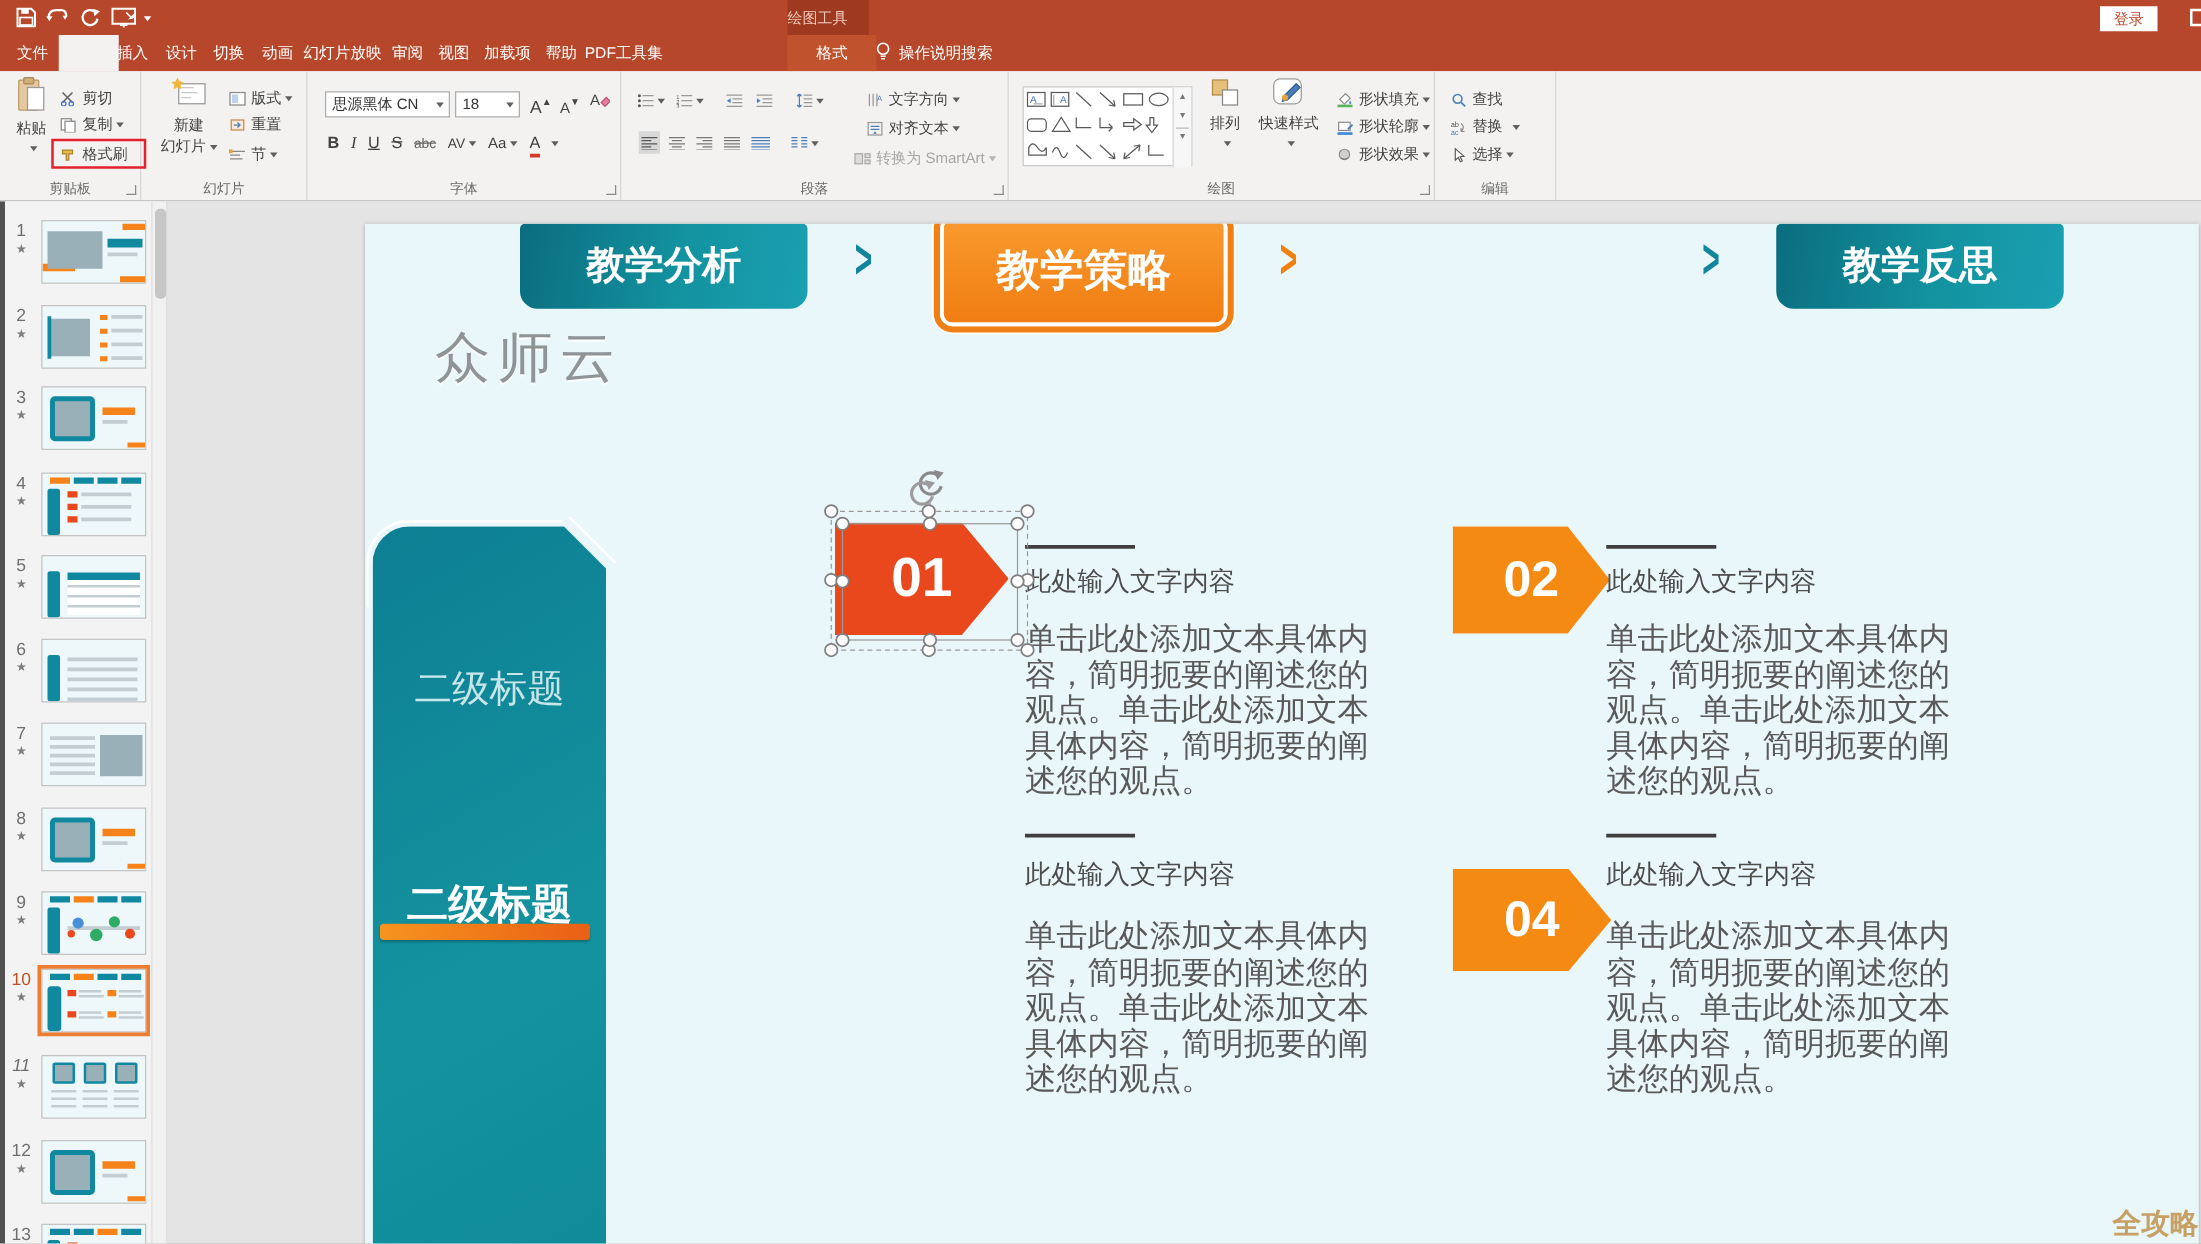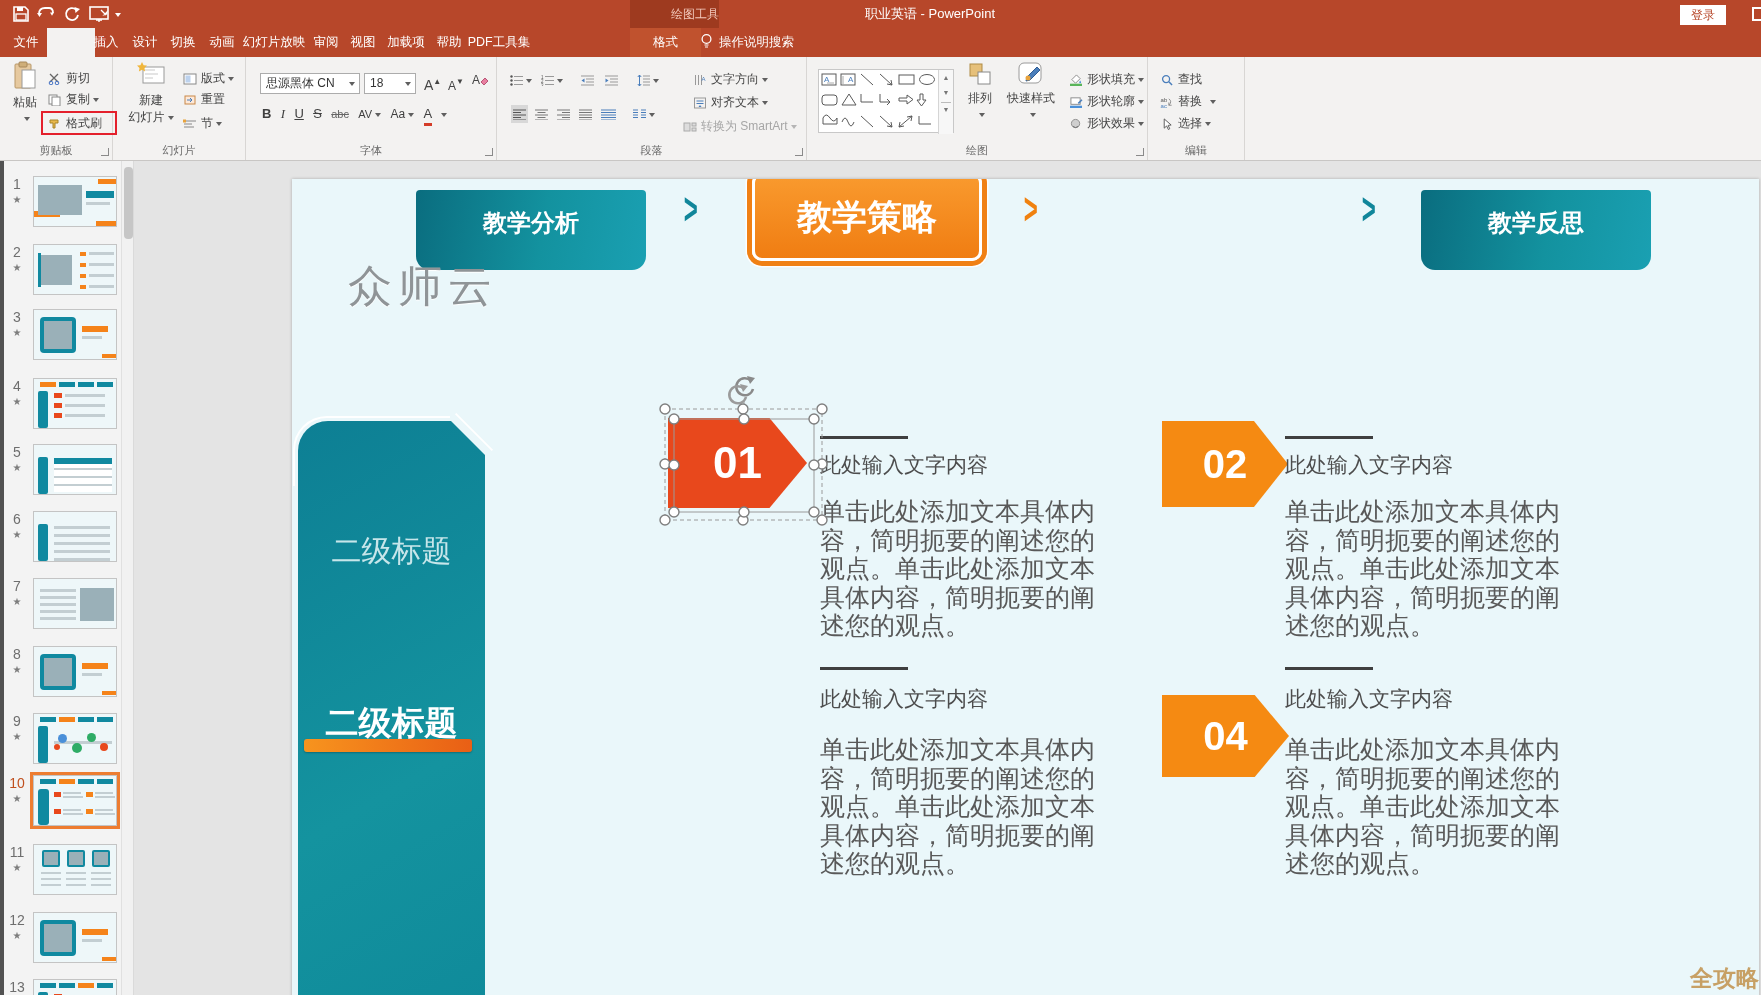--- a/index.html
+++ b/index.html
@@ -7,21 +7,21 @@
   #app {
     position:relative; width:1761px; height:995px; overflow:hidden;
     font-family:"Liberation Sans","DejaVu Sans",sans-serif;
     background:#e6e6e6; -webkit-font-smoothing:antialiased;
   }
   .abs { position:absolute; }
 
   
   .titlebar { position:absolute; left:0; top:0; width:1761px; height:28px; background:#b7472a; color:#fff; }
   .qat-ic { position:absolute; top:5px; width:18px; height:18px; }
-  .ctx-head { position:absolute; left:630px; top:0; width:89px; height:28px; background:#9e3a1f; color:#f3c9bd; font-size:12px; text-align:right; line-height:28px; }
+  .ctx-head { position:absolute; left:630px; top:0; width:65px; height:28px; background:#9e3a1f; color:#f3c9bd; font-size:12px; text-align:left; line-height:28px; }
   .win-title { position:absolute; left:760px; top:0; width:340px; height:28px; text-align:center; line-height:28px; font-size:13px; color:#fff; }
   .login-btn { position:absolute; left:1680px; top:5px; width:46px; height:20px; background:#fff; color:#b7472a; font-size:12px; text-align:center; line-height:20px; }
   .win-ctl { position:absolute; left:1752px; top:7px; width:14px; height:14px; border:2px solid #fff; background:transparent; }
 
   
   .tabrow { position:absolute; left:0; top:28px; width:1761px; height:29px; background:#b7472a; }
   .rtab { position:absolute; top:0; height:29px; color:#fff; font-size:12.5px; text-align:center; line-height:29px; cursor:default; }
   .rtab.active { background:#f3f2f1; color:#c0392b;padding-left:48px; }
   .ctx-tabbg { position:absolute; left:630px; top:0; width:71px; height:29px; background:#c0522e; }
   .tellme { position:absolute; left:700px; top:0; height:29px; color:#fff; font-size:12.5px; line-height:29px; }
@@ -53,21 +53,21 @@
   .trow { position:absolute; left:0; width:117px; height:58px; }
   .tnum { position:absolute; left:2px; top:0px; width:22px; text-align:center; font-size:14px; color:#6e6e6e; }
   .tnum.sel { color:#c0501f; }
   .tstar { position:absolute; left:2px; top:18px; width:22px; text-align:center; font-size:10px; color:#7d7d7d; }
   .tbox { position:absolute; left:29px; top:0; width:84px; height:51px; background:#eef7f9; border:1px solid #c4c4c4; overflow:hidden; }
   .tbox.sel { outline:3px solid #ed7d31; outline-offset:0px; }
   .d { position:absolute; }
 
   
   .slide { position:absolute; left:292px; top:18px; width:1467px; height:1005px; background:#eaf7fa; box-shadow:0 0 3px rgba(0,0,0,.25); overflow:hidden; }
-  .ntab { position:absolute; top:11px; width:230px; height:80px; color:#fff; font-weight:bold; font-size:24px; text-align:center; line-height:66px; background:linear-gradient(100deg,#0a6d7f 0%,#13929f 55%,#1aa0b2 100%); border-radius:4px 4px 14px 14px; }
+  .ntab { position:absolute; top:0; width:230px; height:68px; color:#fff; font-weight:bold; font-size:31px; text-align:center; line-height:66px; background:linear-gradient(100deg,#0a6d7f 0%,#13929f 55%,#1aa0b2 100%); border-radius:4px 4px 14px 14px; }
   .ntab.active { top:-6px; height:88px; line-height:82px; font-size:35px; background:linear-gradient(180deg,#f99a2e 0%,#f07d12 100%); border:3px solid #fff; border-radius:10px; box-shadow:0 0 0 5px #f08014, 0 0 0 6.5px rgba(255,255,255,.85), 2px 3px 6px rgba(0,0,0,.15); }
   .chev { position:absolute; top:13px; font-size:30px; font-weight:bold; transform:scaleY(1.5) scaleX(.8); color:#11869a; }
   .chev.or { color:#f0810f; }
   .wm-top { position:absolute; left:56px; top:78px; font-size:44px; letter-spacing:6px; color:#8f9497; text-shadow:0 1px 1px #fff; }
   .wm-bot { position:absolute; left:1398px; top:784px; font-size:23px; font-weight:bold; color:#c7a065; }
 
   .panel { position:absolute; left:6px; top:242px; width:187px; height:600px; background:linear-gradient(150deg,#0d7f94 0%,#13929f 55%,#0e8success596 100%); background:linear-gradient(150deg,#0d7f94 0%,#14939f 60%,#0f8a9a 100%); border-radius:30px 0 0 0; clip-path:polygon(0 0, calc(100% - 34px) 0, 100% 34px, 100% 100%, 0 100%); }
   .panel-arc { position:absolute; left:1px; top:237px; width:70px; height:70px; border-left:2px solid #fff; border-top:2px solid #fff; border-radius:34px 0 0 0; }
   .panel-top { position:absolute; left:40px; top:237px; width:118px; height:2px; background:#fff; }
   .panel-bev { position:absolute; left:156px; top:252px; width:52px; height:2px; background:#fff; transform:rotate(45deg); }
@@ -106,21 +106,20 @@
         <path d="M10.5 2 L16 4 L11.5 8 Z" fill="#fff"></path>
       </svg>
     <svg class="qat-ic" style="left:88px;width:22px" viewBox="0 0 22 18">
         <rect x="2" y="2" width="18" height="12" fill="none" stroke="#fff" stroke-width="1.6"></rect>
         <path d="M8 15 h6 M11 14 v3" stroke="#fff" stroke-width="1.4"></path>
         <path d="M13 5 l5 5 M16.5 9.5 l2-0.5 0.5-2z" stroke="#fff" stroke-width="1.3" fill="#fff"></path>
       </svg>
     <span class="car w abs" style="left:112px;top:13px"></span>
 
     <div class="ctx-head">绘图工具</div>
-    <div class="win-title">职业英语  -  PowerPoint</div>
     <div class="login-btn">登录</div>
     <div class="win-ctl"></div>
   </div>
 
   <div class="tabrow">
     <div class="ctx-tabbg"></div>
     <div class="rtab" style="left:6px;width:40px">文件</div>
     <div class="rtab active" style="left:47px;width:36px">开始</div>
     <div class="rtab" style="left:87px;width:38px">插入</div>
     <div class="rtab" style="left:126px;width:38px">设计</div>
@@ -501,21 +500,21 @@
             <div class="d" style="left:61px;top:16px;width:18px;height:2px;background:#c3ced2;"></div>
             <div class="d" style="left:61px;top:20px;width:20px;height:2px;background:#c3ced2;"></div>
             <div class="d" style="left:20px;top:33px;width:7px;height:5px;background:#e8481c;"></div>
             <div class="d" style="left:29px;top:33px;width:18px;height:2px;background:#c3ced2;"></div>
             <div class="d" style="left:29px;top:37px;width:20px;height:2px;background:#c3ced2;"></div>
             <div class="d" style="left:52px;top:33px;width:7px;height:5px;background:#f5831a;"></div>
             <div class="d" style="left:61px;top:33px;width:18px;height:2px;background:#c3ced2;"></div>
             <div class="d" style="left:61px;top:37px;width:20px;height:2px;background:#c3ced2;"></div>
           </div>
         </div>
-        <div class="trow" style="top: 683px;">
+        <div class="trow" style="top: 683px; font-style: italic;">
           <div class="tnum">11</div>
           <div class="tstar">★</div>
           <div class="tbox">
             <div class="d" style="left:8px;top:5px;width:18px;height:17px;background:#1089a0;border-radius:2px;"></div>
             <div class="d" style="left:10px;top:7px;width:14px;height:13px;background:#9ab0b8;"></div>
             <div class="d" style="left:7px;top:27px;width:20px;height:2px;background:#c3ced2;"></div>
             <div class="d" style="left:7px;top:33px;width:20px;height:2px;background:#c3ced2;"></div>
             <div class="d" style="left:7px;top:39px;width:20px;height:2px;background:#c3ced2;"></div>
             <div class="d" style="left:33px;top:5px;width:18px;height:17px;background:#1089a0;border-radius:2px;"></div>
             <div class="d" style="left:35px;top:7px;width:14px;height:13px;background:#9ab0b8;"></div>

